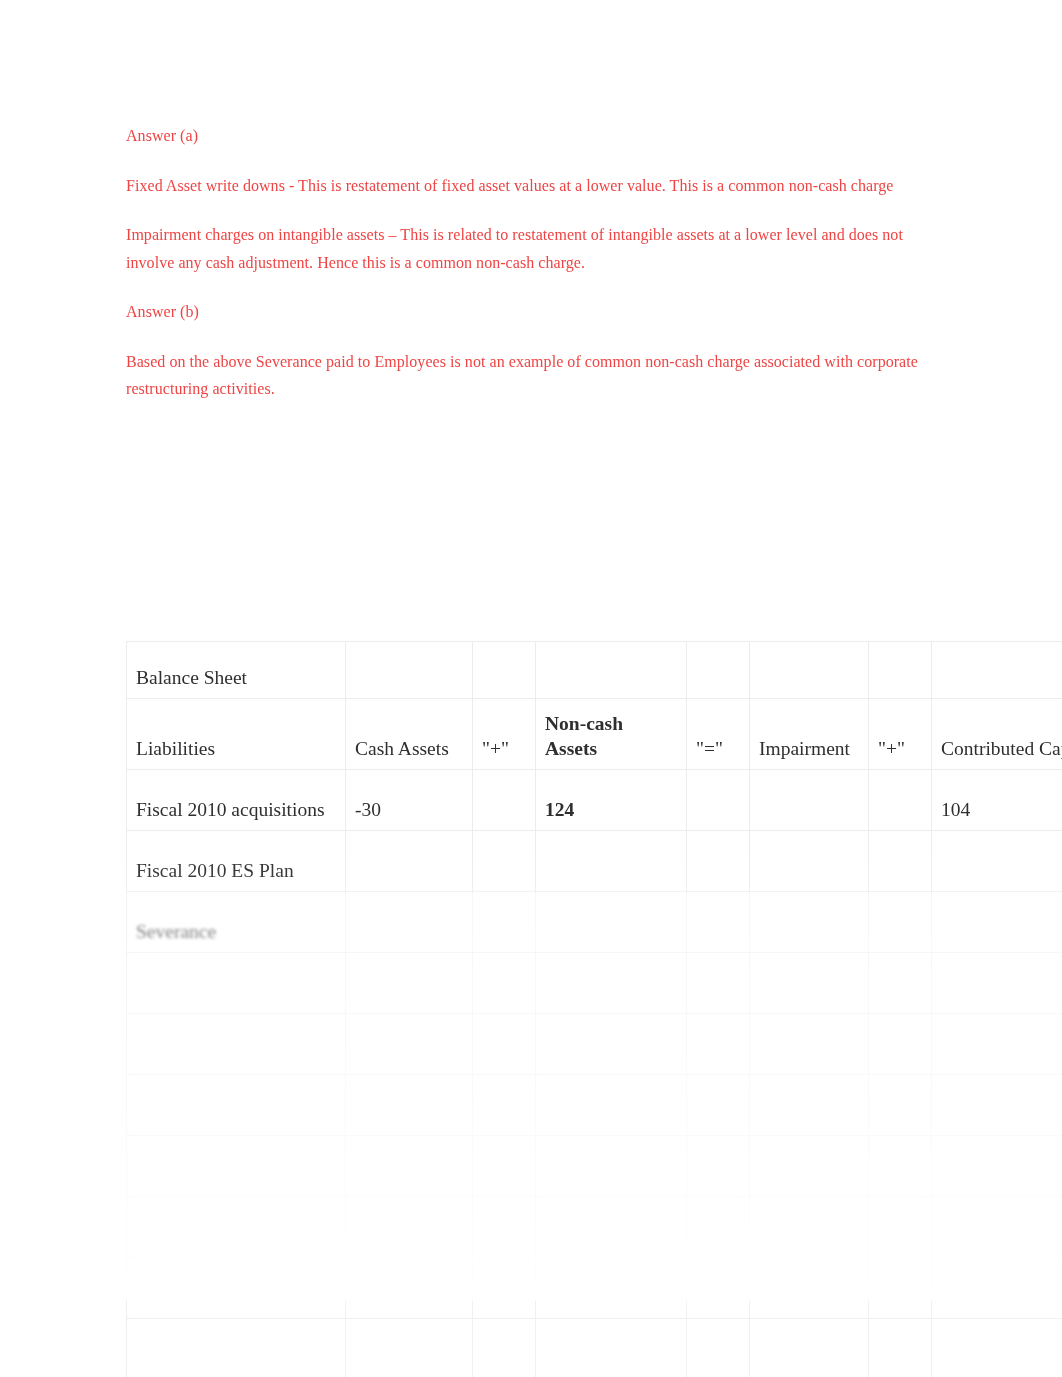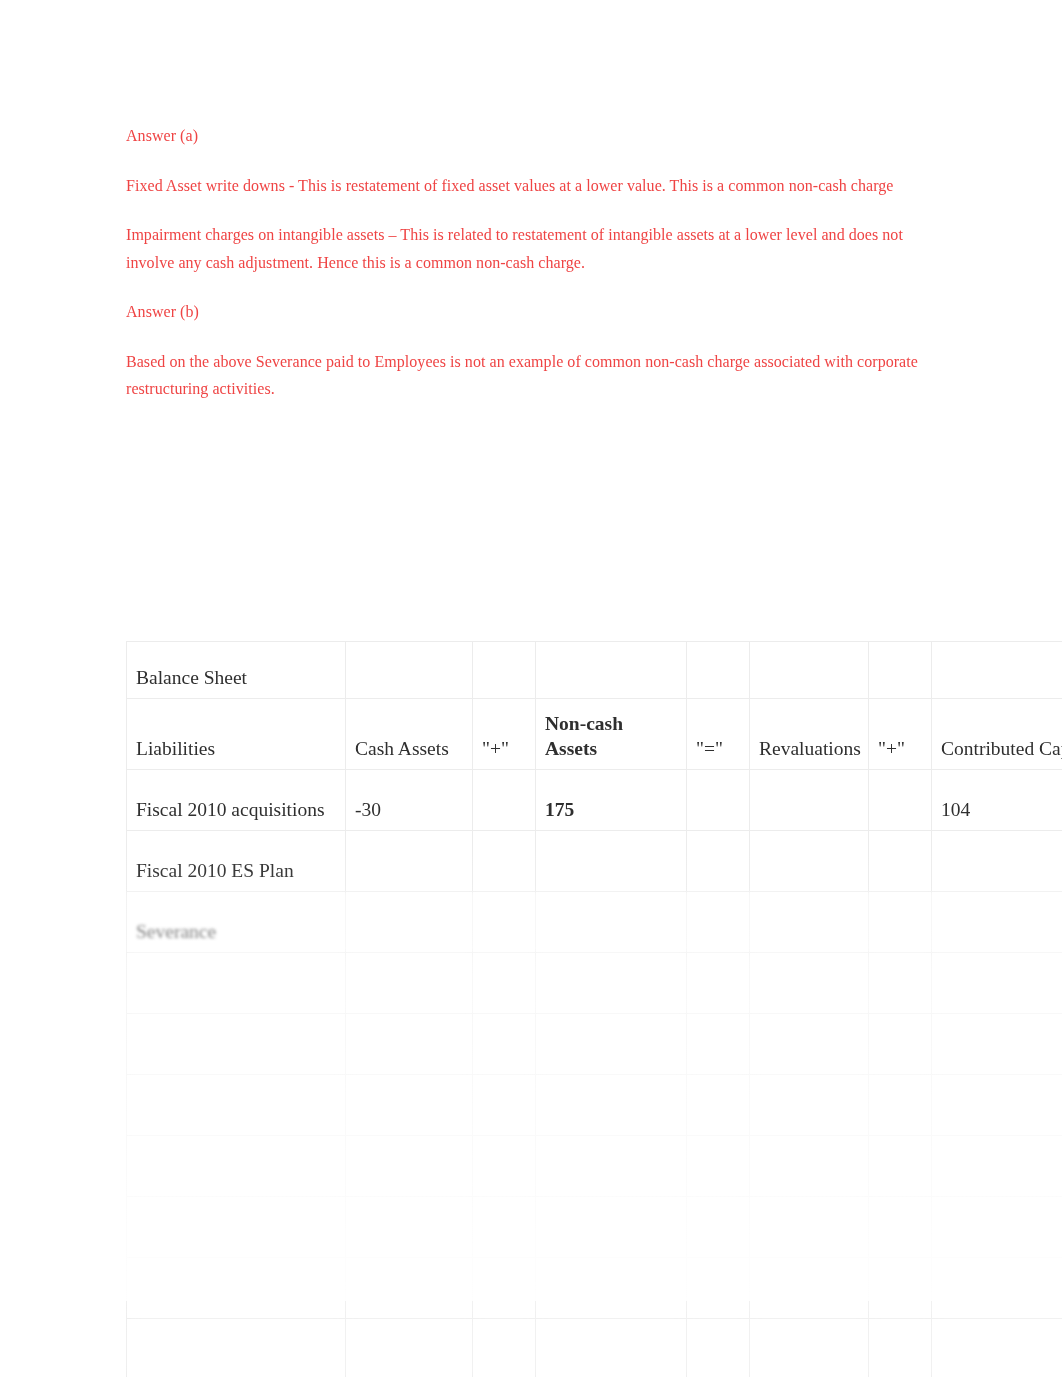--- a/index.html
+++ b/index.html
@@ -141,31 +141,31 @@
           <td class="c-contrib"></td>
 
         </tr>
 
         <tr class="head-row">
           <td class="c-transaction">Liabilities</td>
           <td class="c-cash">Cash Assets</td>
           <td class="c-op1">"+"</td>
           <td class="c-noncash">Non-cash Assets</td>
           <td class="c-op2">"="</td>
-          <td class="c-liab">Revaluations</td>
+          <td class="c-liab">Impairment</td>
           <td class="c-op3">"+"</td>
           <td class="c-contrib">Contributed Capital</td>
 
         </tr>
 
       <tr class="data-row">
             <td class="c-transaction">Fiscal 2010 acquisitions</td>
             <td class="c-cash">-30</td>
             <td class="c-op1"></td>
-            <td class="c-noncash">175</td>
+            <td class="c-noncash">124</td>
             <td class="c-op2"></td>
             <td class="c-liab"></td>
             <td class="c-op3"></td>
             <td class="c-contrib">104</td>
           </tr>
           <tr class="data-row">
             <td class="c-transaction">Fiscal 2010 ES Plan</td>
             <td class="c-cash"></td>
             <td class="c-op1"></td>
             <td class="c-noncash"></td>

